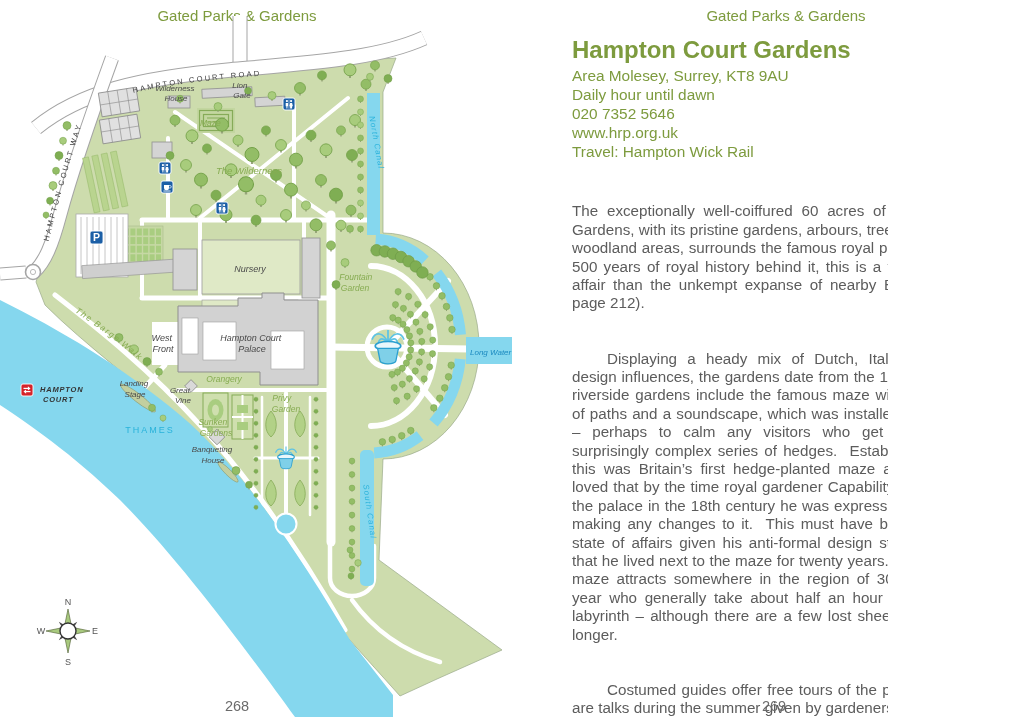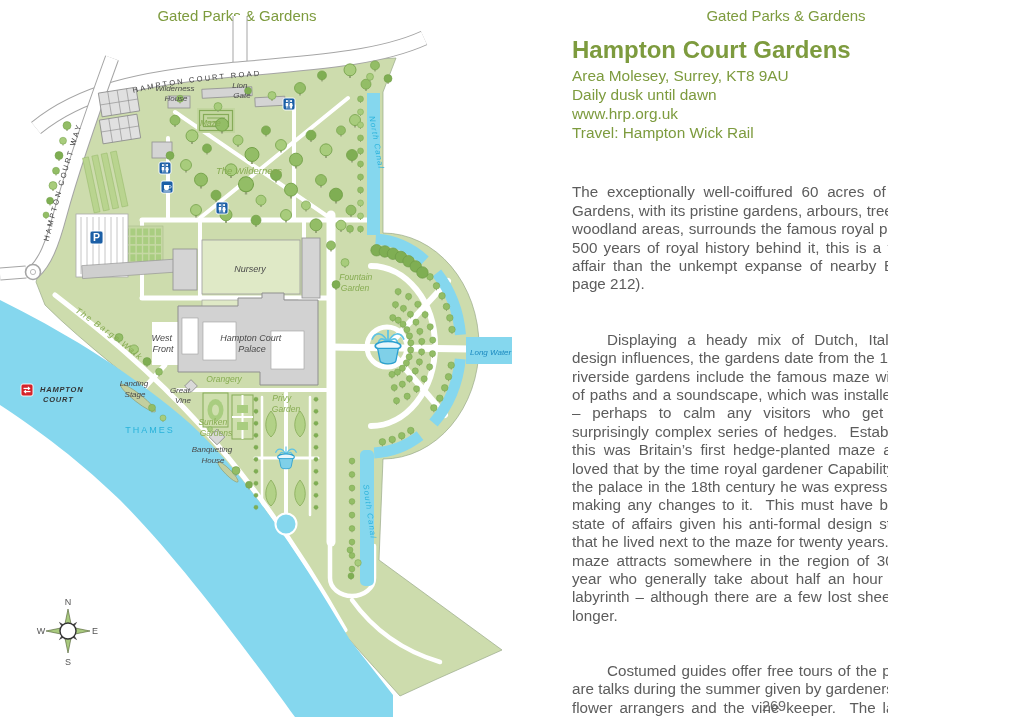--- a/index.html
+++ b/index.html
@@ -539,25 +539,27 @@
       <text class="lbl-compass" x="27" y="3" text-anchor="middle">E</text>
       <text class="lbl-compass" x="0" y="34" text-anchor="middle">S</text>
       <text class="lbl-compass" x="-27" y="3" text-anchor="middle">W</text>
     </g>
   </svg>
 
   <div class="right-col">
     <h1>Hampton Court Gardens</h1>
     <div class="info">
       <div>Area Molesey, Surrey, KT8 9AU</div>
-      <div>Daily dusk until dawn</div>
+      <div>Daily hour until dawn</div>
+      <div>020 7352 5646</div>
       <div>www.hrp.org.uk</div>
       <div>Travel: Hampton Wick Rail</div>
     </div>
     <div class="body-text">
       <p>The exceptionally well-coiffured 60 acres of Hampton Court Gardens, with its pristine gardens, arbours, tree-lined walks and woodland areas, surrounds the famous royal palace.  With over 500 years of royal history behind it, this is a far more genteel affair than the unkempt expanse of nearby Bushy Park (see page 212).</p>
       <p class="indent">Displaying a heady mix of Dutch, Italian and French design influences, the gardens date from the 17th century.  The riverside gardens include the famous maze with its half a mile of paths and a soundscape, which was installed in spring 2005 – perhaps to calm any visitors who get lost within the surprisingly complex series of hedges.  Established in c.1700, this was Britain’s first hedge-planted maze and was so well loved that by the time royal gardener Capability Brown came to the palace in the 18th century he was expressly forbidden from making any changes to it.  This must have been a frustrating state of affairs given his anti-formal design style and the fact that he lived next to the maze for twenty years.  These days the maze attracts somewhere in the region of 300,000 visitors a year who generally take about half an hour to negotiate the labyrinth – although there are a few lost sheep that take a lot longer.</p>
       <p class="indent">Costumed guides offer free tours of the palace, and there are talks during the summer given by gardeners, housekeepers, flower arrangers and the vine keeper.  The latter has a busy time tending the palace’s Great Vine, which was planted in 1769, and is the largest in the world at over 120 feet long.  It is capable of producing a bumper 600 pounds of black grapes a year, which are sold to visitors.  This enterprising spirit is nothing new.  Hampton Court has a tradition of grape trading that goes back nearly one hundred</p>
     </div>
   </div>
 
+  <div class="page-num lft">268</div>
   <div class="page-num rgt">269</div>
 </div>
 
 </body></html>

